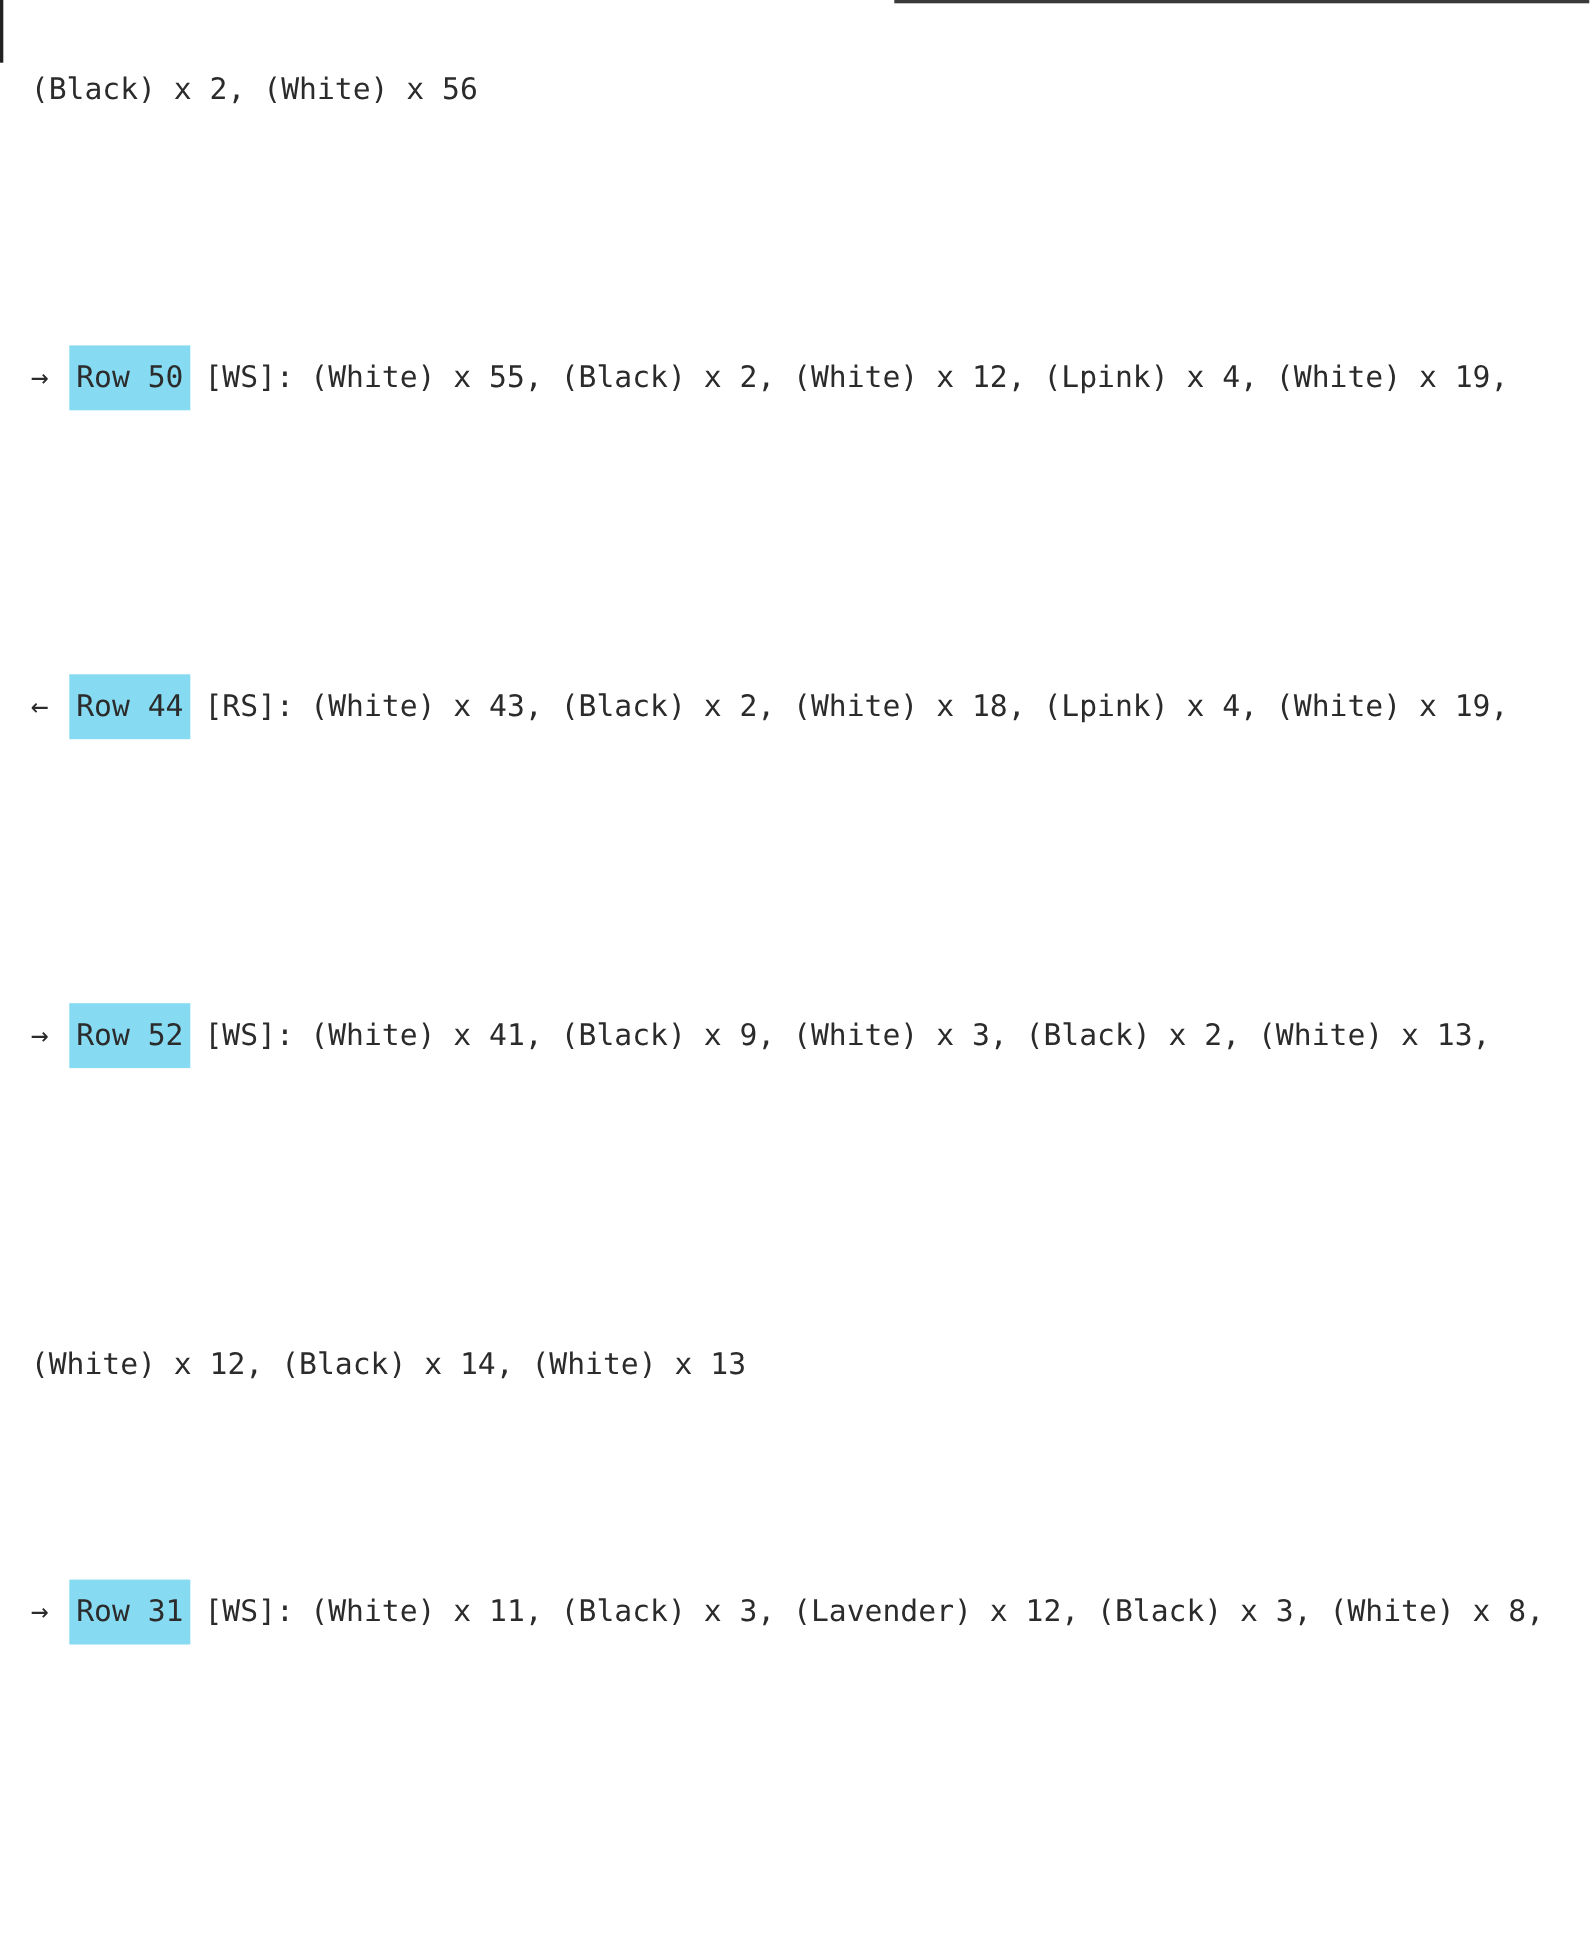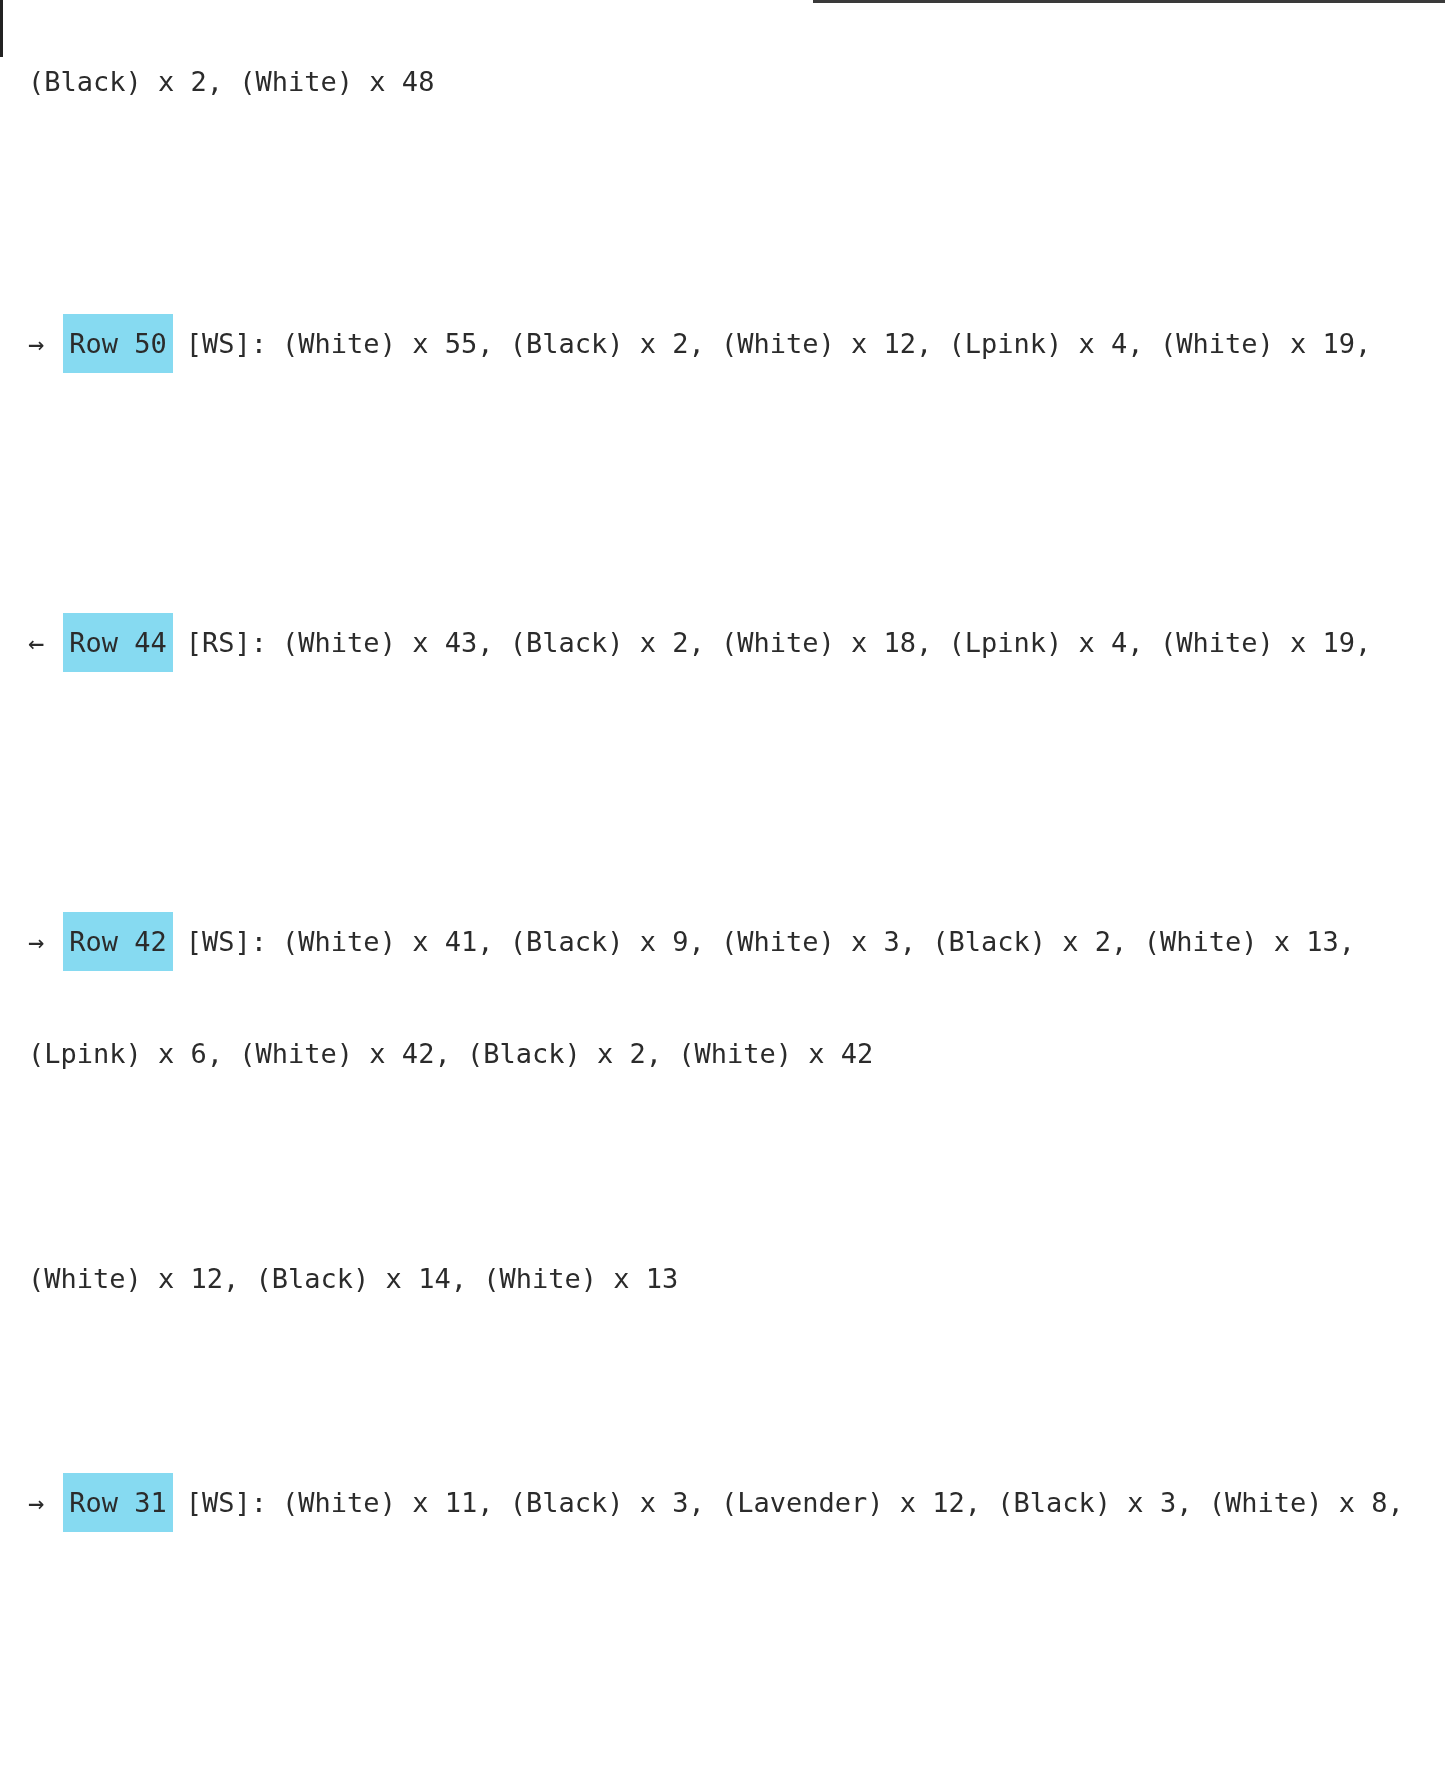--- a/index.html
+++ b/index.html
@@ -41,33 +41,33 @@
     background:#3a3a3a;
   }
 </style>
 </head>
 <body>
 
 <div id="art-left"></div>
 <div id="art-top"></div>
 
 <div id="page">
-  <div class="line"><span>(Black) x 2, (White) x 48</span></div>
+  <div class="line"><span>(Black) x 2, (White) x 56</span></div>
   <div id="rows">
   <div class="row-entry">
     <div class="line"><span class="arrow">→</span><span class="hl">Row 50</span><span class="side">[WS]:</span><span>(White) x 55, (Black) x 2, (White) x 12, (Lpink) x 4, (White) x 19,</span></div>
   </div>
 
   <div class="row-entry">
     <div class="line"><span class="arrow">←</span><span class="hl">Row 44</span><span class="side">[RS]:</span><span>(White) x 43, (Black) x 2, (White) x 18, (Lpink) x 4, (White) x 19,</span></div>
   </div>
 
   <div class="row-entry">
-    <div class="line"><span class="arrow">→</span><span class="hl">Row 42</span><span class="side">[WS]:</span><span>(White) x 41, (Black) x 9, (White) x 3, (Black) x 2, (White) x 13,</span></div>
-  <div class="line"><span>(Lpink) x 6, (White) x 42, (Black) x 2, (White) x 42</span></div></div>
+    <div class="line"><span class="arrow">→</span><span class="hl">Row 52</span><span class="side">[WS]:</span><span>(White) x 41, (Black) x 9, (White) x 3, (Black) x 2, (White) x 13,</span></div>
+  </div>
 
   <div class="row-entry">
   <div class="line"><span>(White) x 12, (Black) x 14, (White) x 13</span></div></div>
 
   <div class="row-entry">
     <div class="line"><span class="arrow">→</span><span class="hl">Row 31</span><span class="side">[WS]:</span><span>(White) x 11, (Black) x 3, (Lavender) x 12, (Black) x 3, (White) x 8,</span></div>
   </div>
 
   
 

